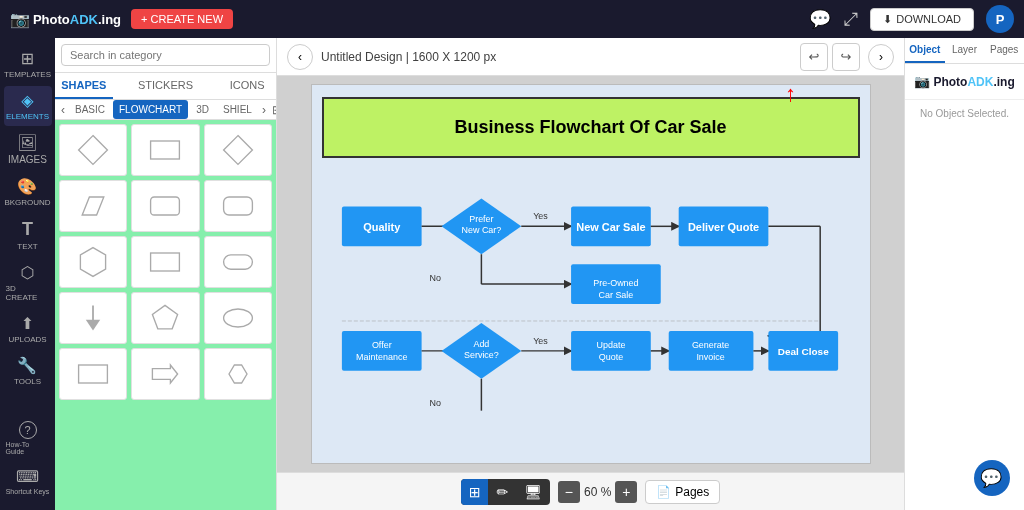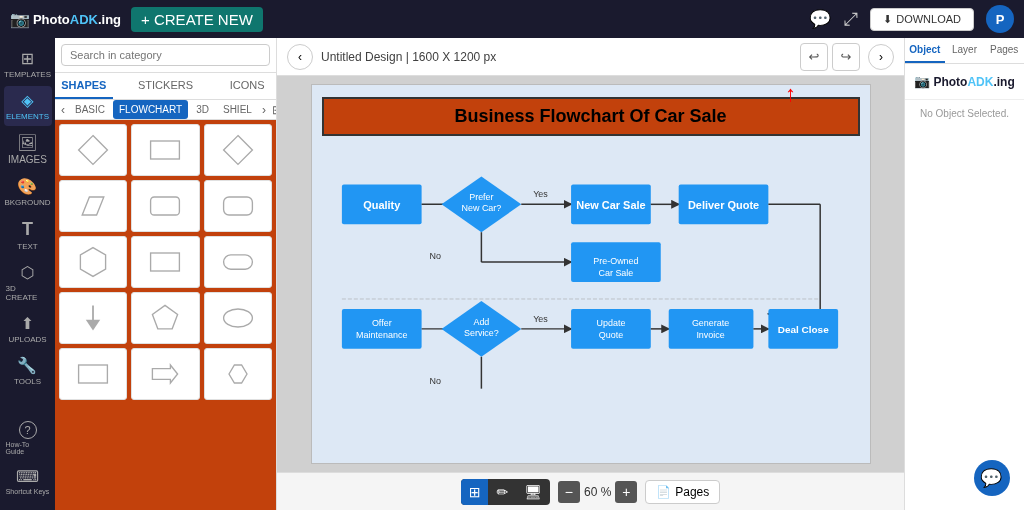--- a/index.html
+++ b/index.html
@@ -17,26 +17,26 @@
     }
     .logo {
       color: white;
       font-weight: bold;
       font-size: 14px;
       display: flex;
       align-items: center;
       gap: 3px;
     }
     .create-new-btn {
-      background: #0f766e;
+      background: #ef4444;
       color: white;
       border: none;
       border-radius: 4px;
       padding: 4px 10px;
-      font-size: 15px;
+      font-size: 11px;
       cursor: pointer;
       display: flex;
       align-items: center;
       gap: 3px;
     }
     .top-nav-right {
       margin-left: auto;
       display: flex;
       align-items: center;
       gap: 12px;
@@ -92,21 +92,21 @@
       color: #aaa;
       font-size: 9px;
       gap: 2px;
     }
     .sidebar-item:hover, .sidebar-item.active { background: #2a2a4e; color: #4fc3f7; }
     .sidebar-item .si-icon { font-size: 16px; }
 
     
     .panel {
       width: 222px;
-      background: #c2410c;
+      background: #86efac;
       display: flex;
       flex-direction: column;
       flex-shrink: 0;
       border-right: 1px solid #ddd;
     }
     .panel-search {
       padding: 6px;
       background: #fff;
       border-bottom: 1px solid #ddd;
     }
@@ -279,22 +279,22 @@
       border: 1px solid #bbb;
       position: relative;
       overflow: hidden;
     }
     .flowchart-title {
       text-align: center;
       font-size: 18px;
       font-weight: bold;
       margin: 12px 10px 8px;
       border: 2px solid #333;
-      padding: 7px;
-      background: #c2410c;
+      padding: 18px;
+      background: #bef264;
     }
 
     
     .flowchart-svg {
       width: 100%;
       height: 300px;
     }
 
     
     .canvas-bottom {

